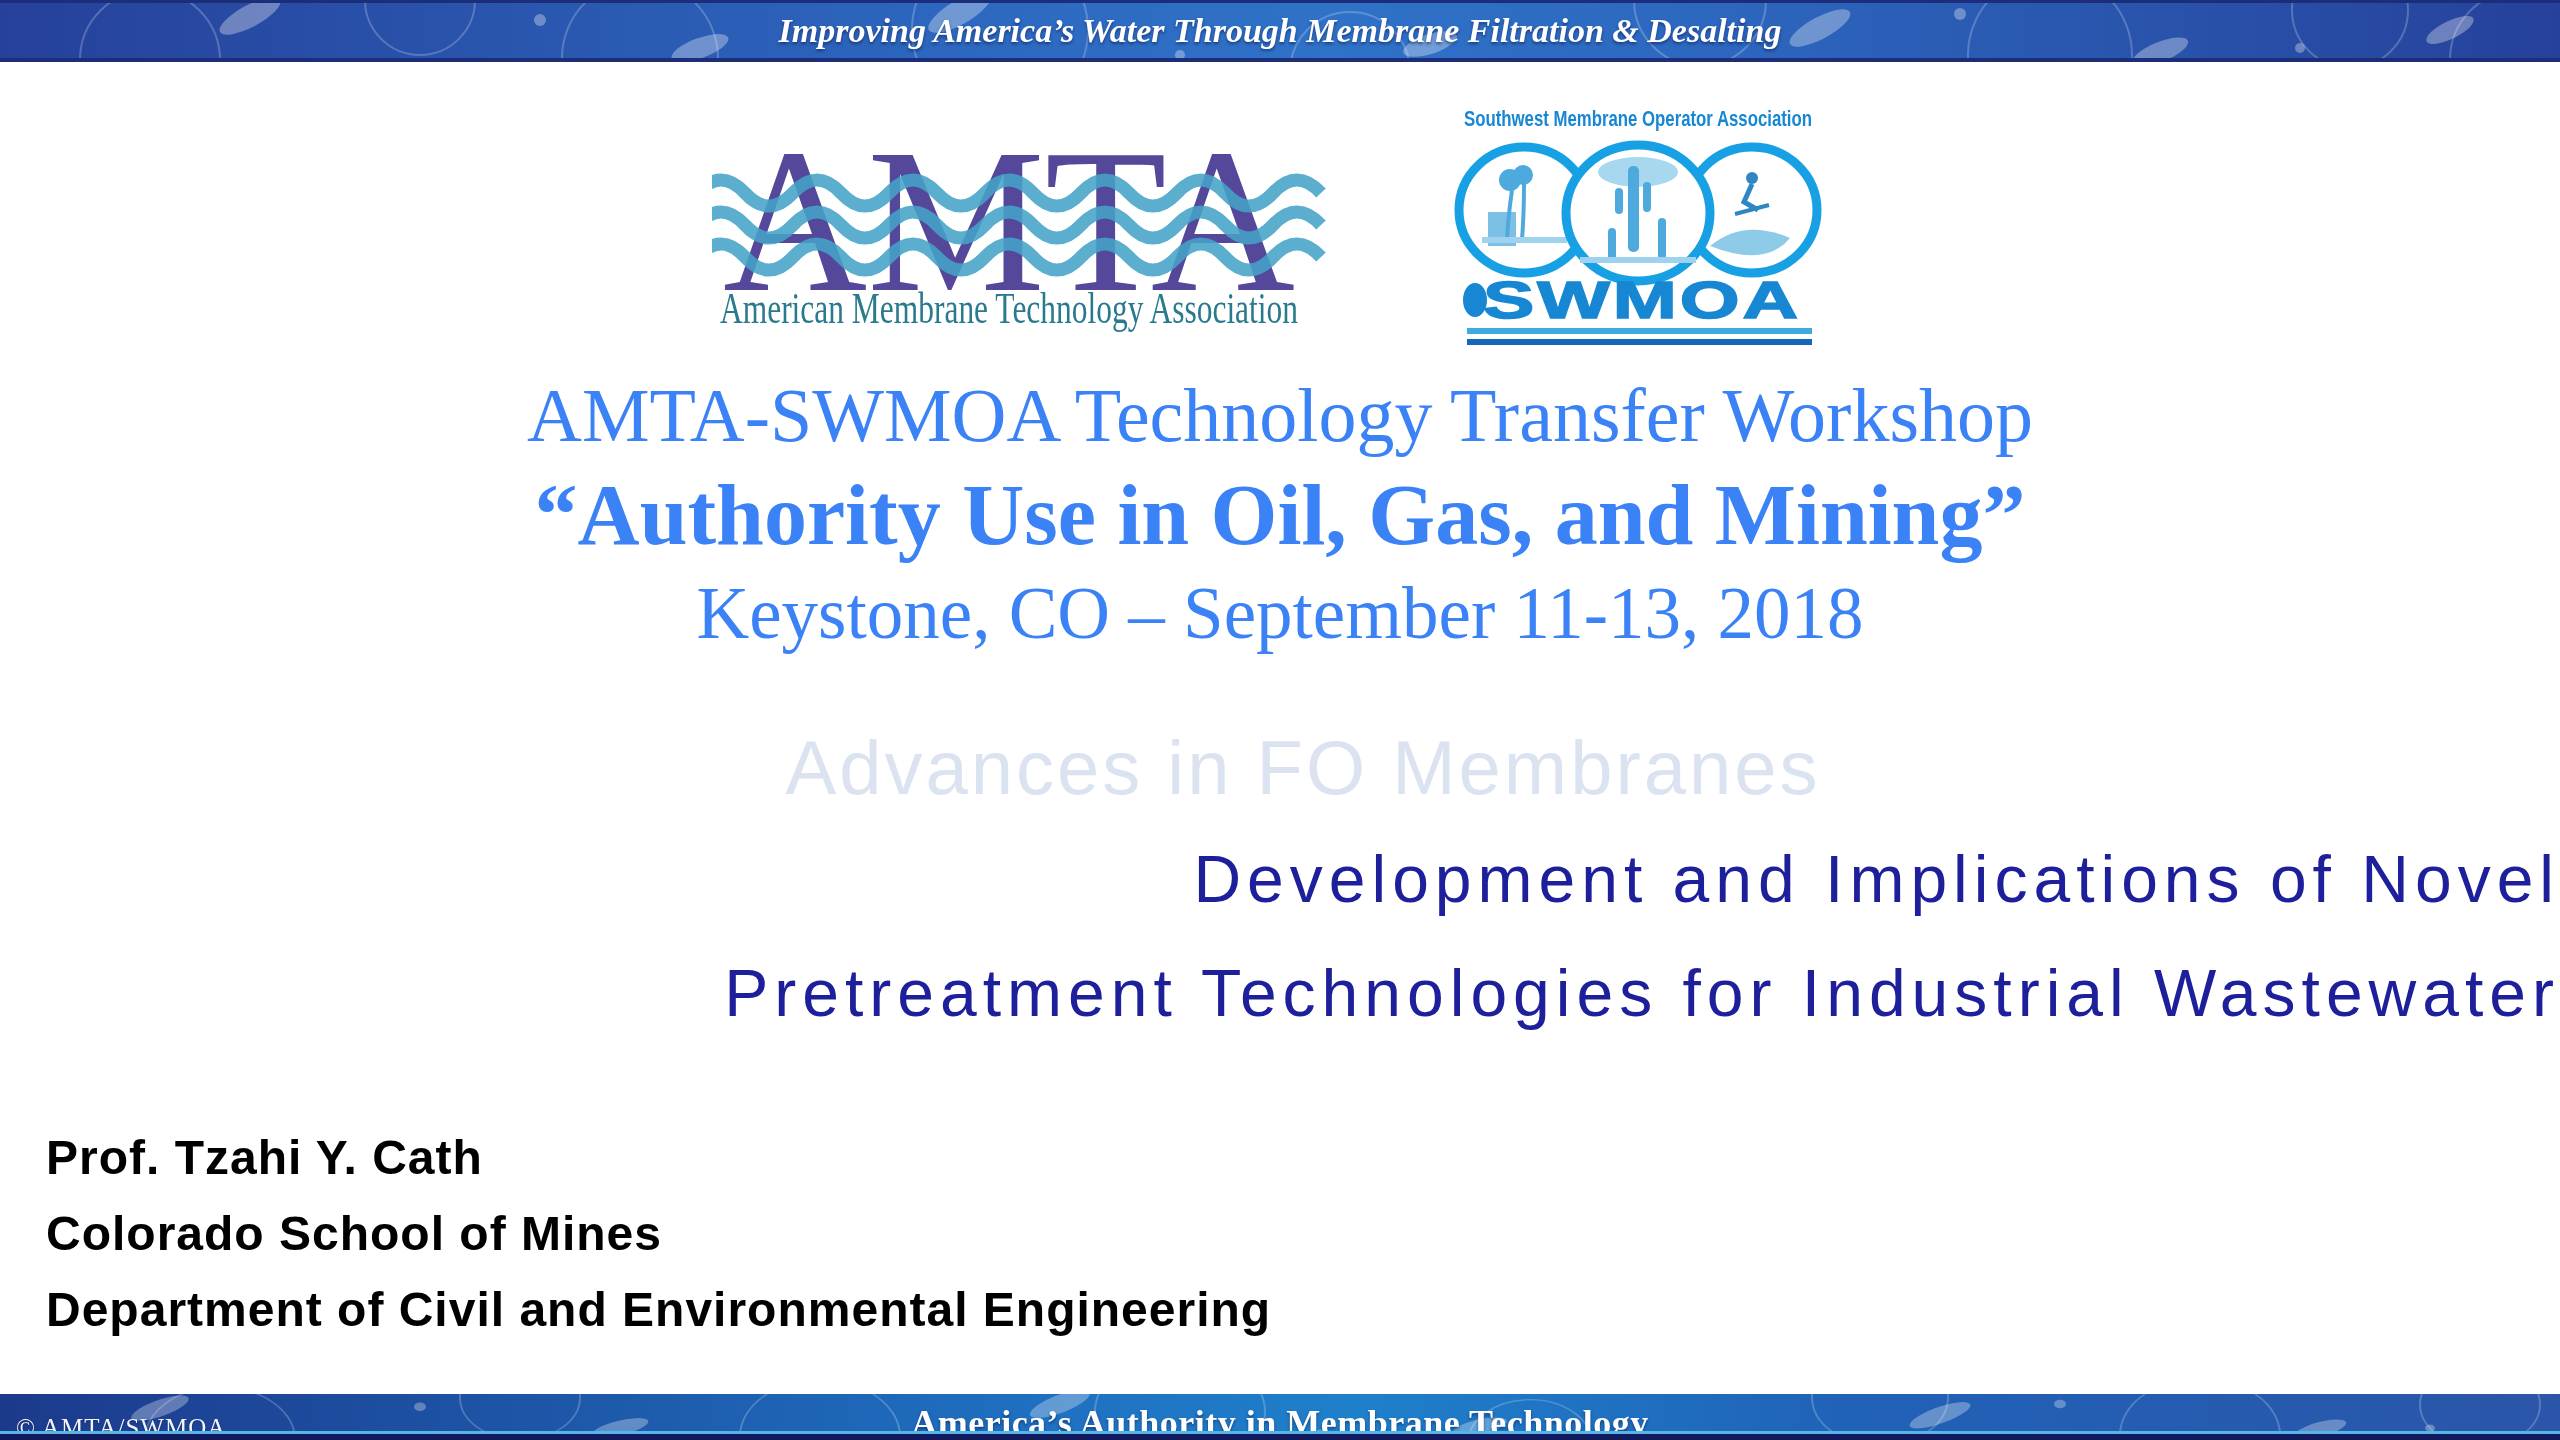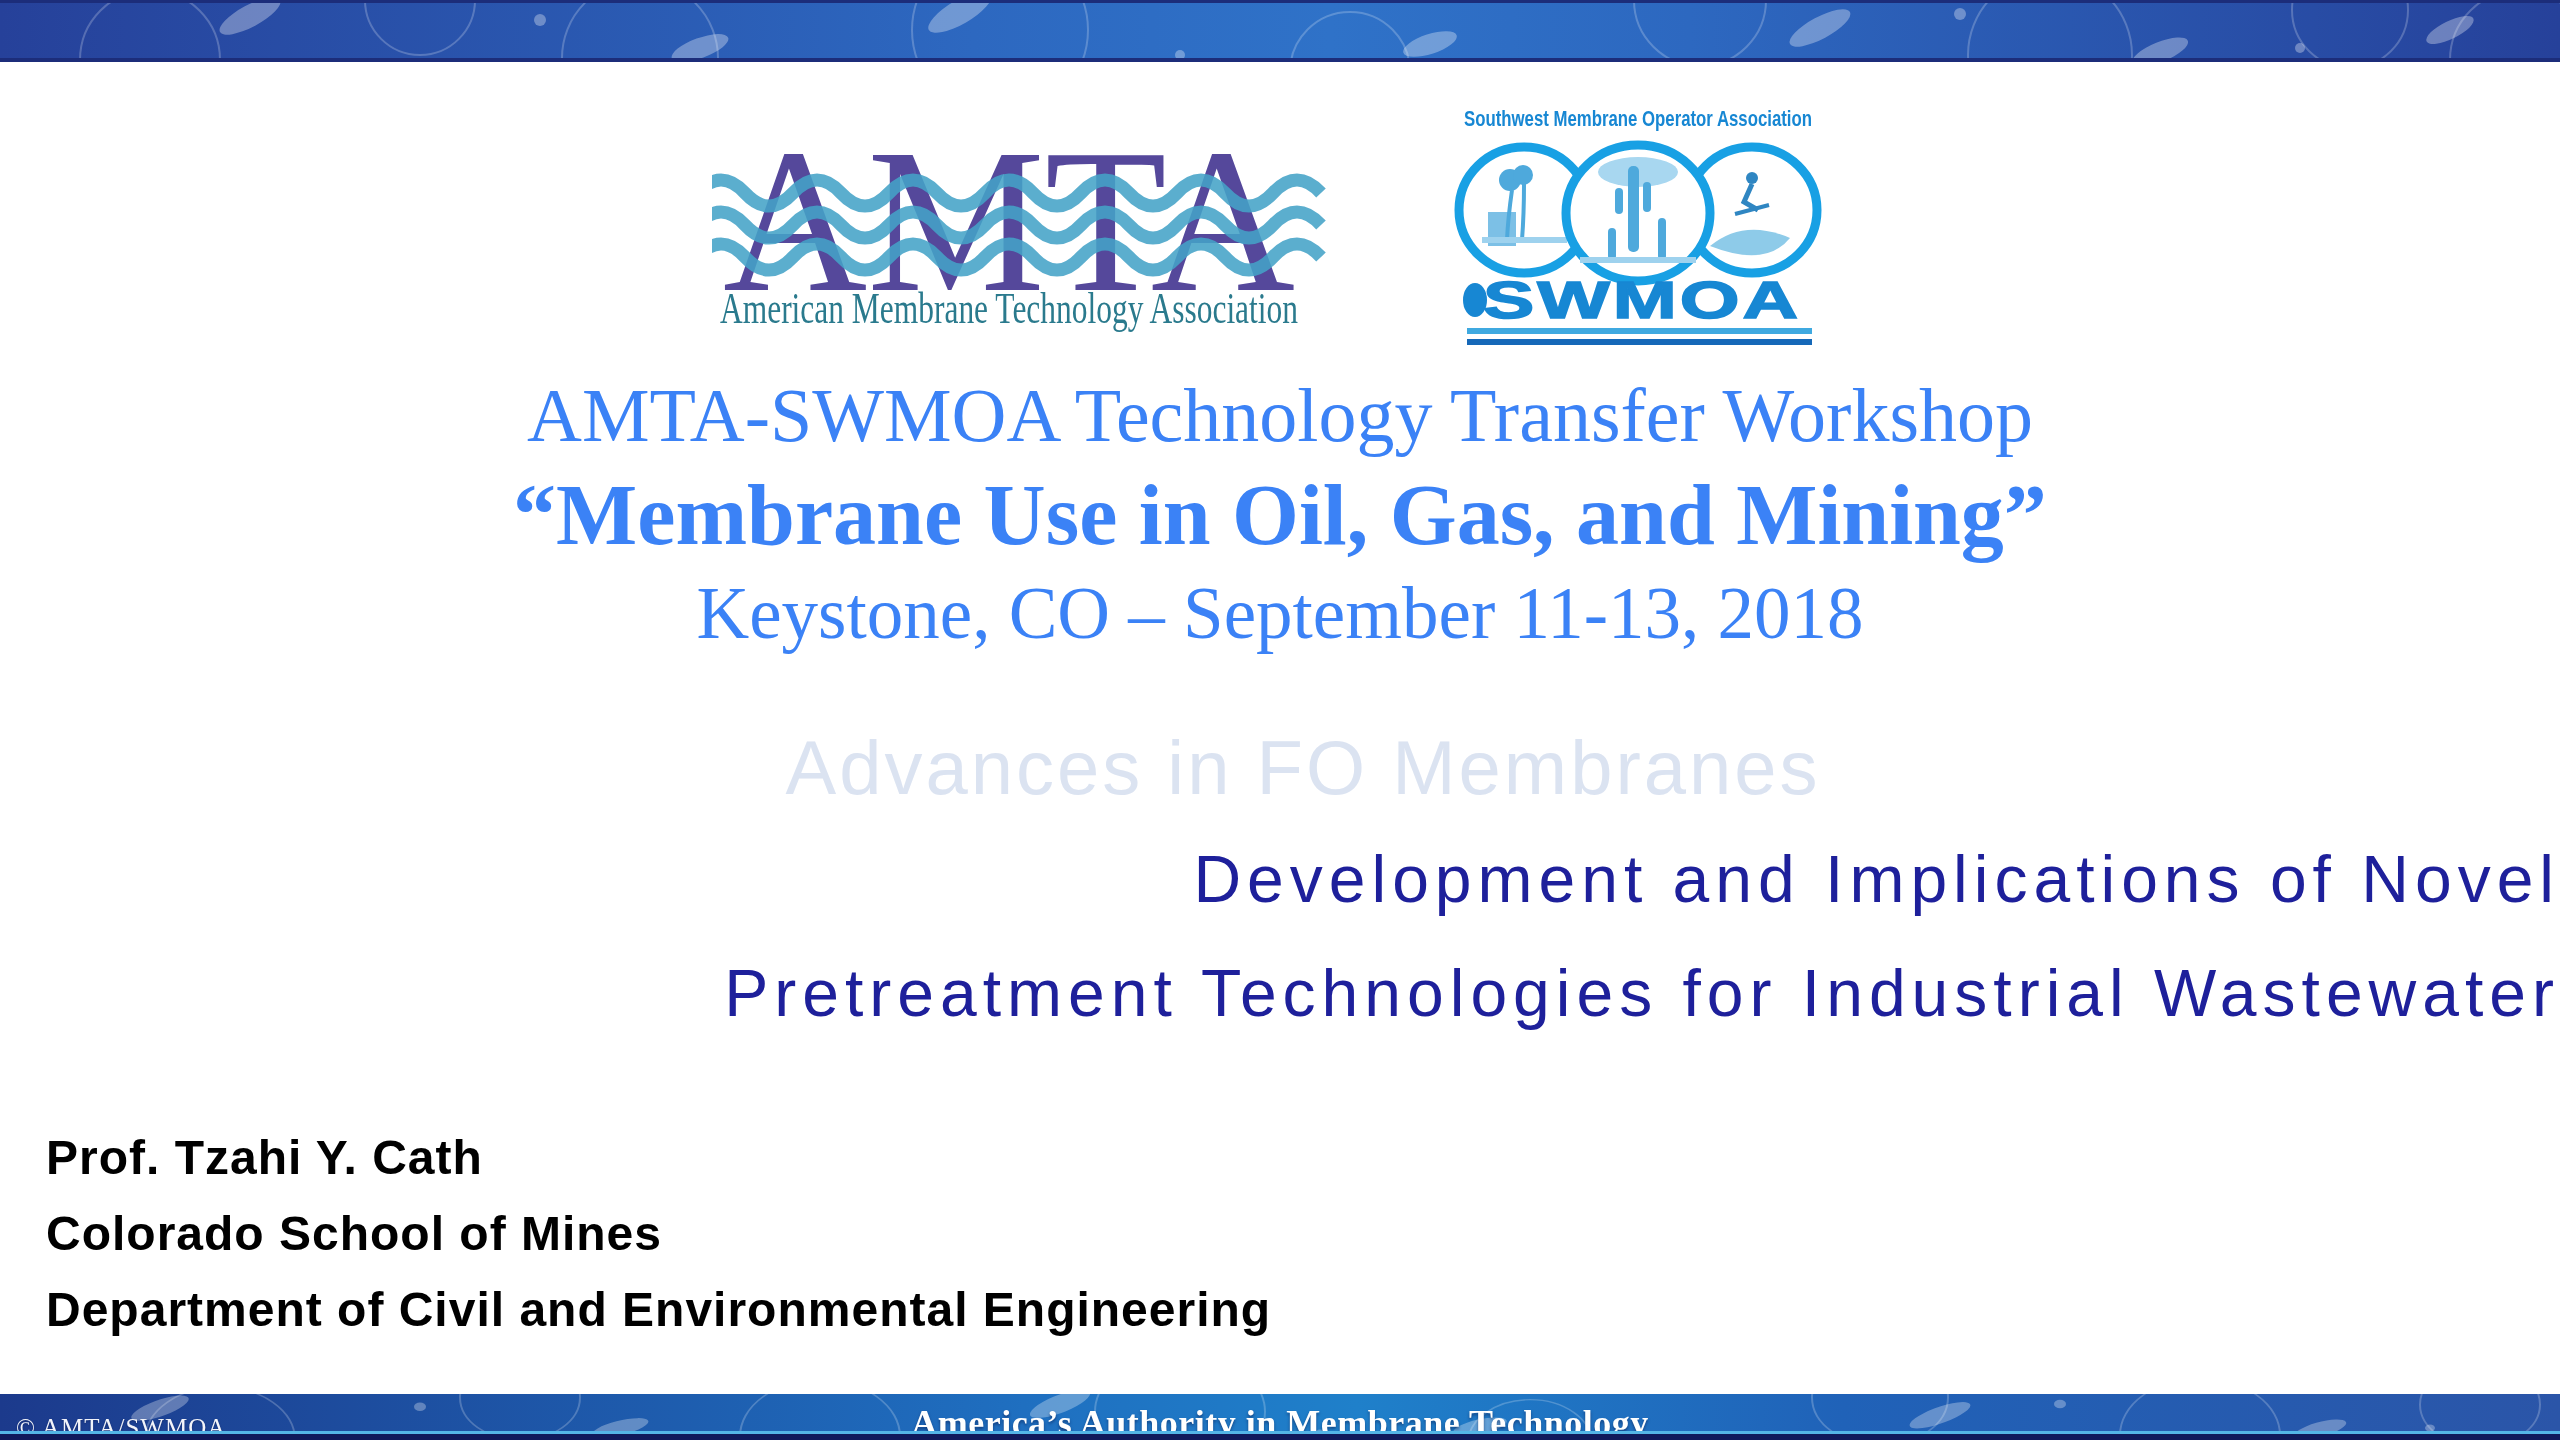--- a/index.html
+++ b/index.html
@@ -99,20 +99,21 @@
         <ellipse cx="1430" cy="44" rx="28" ry="10" transform="rotate(-18 1430 44)"></ellipse>
         <ellipse cx="1820" cy="28" rx="34" ry="11" transform="rotate(-28 1820 28)"></ellipse>
         <ellipse cx="2160" cy="52" rx="30" ry="10" transform="rotate(-22 2160 52)"></ellipse>
         <ellipse cx="2450" cy="30" rx="26" ry="9" transform="rotate(-26 2450 30)"></ellipse>
         <circle cx="540" cy="20" r="6"></circle>
           <circle cx="1180" cy="55" r="5"></circle>
         <circle cx="1960" cy="14" r="6"></circle>
           <circle cx="2300" cy="48" r="5"></circle>
       </g>
     </svg>
+    <span class="top-banner-text">Improving America’s Water Through Membrane Filtration &amp; Desalting</span>
     <div class="edge-t"></div>
     <div class="edge-b"></div>
   </header>
 
   <svg class="amta-logo" viewBox="0 0 622 202">
     <text x="297" y="157" text-anchor="middle" textLength="572" lengthAdjust="spacingAndGlyphs" font-family="Liberation Serif, serif" font-size="206" fill="#55489b">AMTA</text>
     <g fill="none" stroke="#45a3c8" stroke-width="13" opacity="0.88">
       <path d="M-15,60 q24,-26 48,0 t48,0 t48,0 t48,0 t48,0 t48,0 t48,0 t48,0 t48,0 t48,0 t48,0 t48,0 t48,0"></path>
       <path d="M-15,92 q24,-26 48,0 t48,0 t48,0 t48,0 t48,0 t48,0 t48,0 t48,0 t48,0 t48,0 t48,0 t48,0 t48,0"></path>
       <path d="M-15,124 q24,-26 48,0 t48,0 t48,0 t48,0 t48,0 t48,0 t48,0 t48,0 t48,0 t48,0 t48,0 t48,0 t48,0"></path>
@@ -158,21 +159,21 @@
     <g>
       <ellipse cx="23" cy="200" rx="12" ry="17" fill="#1787d3"></ellipse>
       <text x="190" y="218" text-anchor="middle" textLength="318" lengthAdjust="spacingAndGlyphs" font-family="Liberation Sans, sans-serif" font-weight="bold" font-size="52" fill="#1787d3" stroke="#1787d3" stroke-width="1.5" letter-spacing="2">SWMOA</text>
     </g>
     <rect x="15" y="228" width="345" height="6" fill="#3fa9e0"></rect>
     <rect x="15" y="239" width="345" height="6" fill="#1568b8"></rect>
   </svg>
 
   <div class="workshop">
     <div class="w1">AMTA-SWMOA Technology Transfer Workshop</div>
-    <div class="w2">“Membrane Use in Oil, Gas, and Mining”</div>
+    <div class="w2">“Authority Use in Oil, Gas, and Mining”</div>
     <div class="w3">Keystone, CO – September 11-13, 2018</div>
   </div>
 
   <div class="ghost-title sans">Advances in FO Membranes</div>
 
   <div class="talk-title sans">
     <div>Development and Implications of Novel</div>
     <div>Pretreatment Technologies for Industrial Wastewater</div>
   </div>
 

